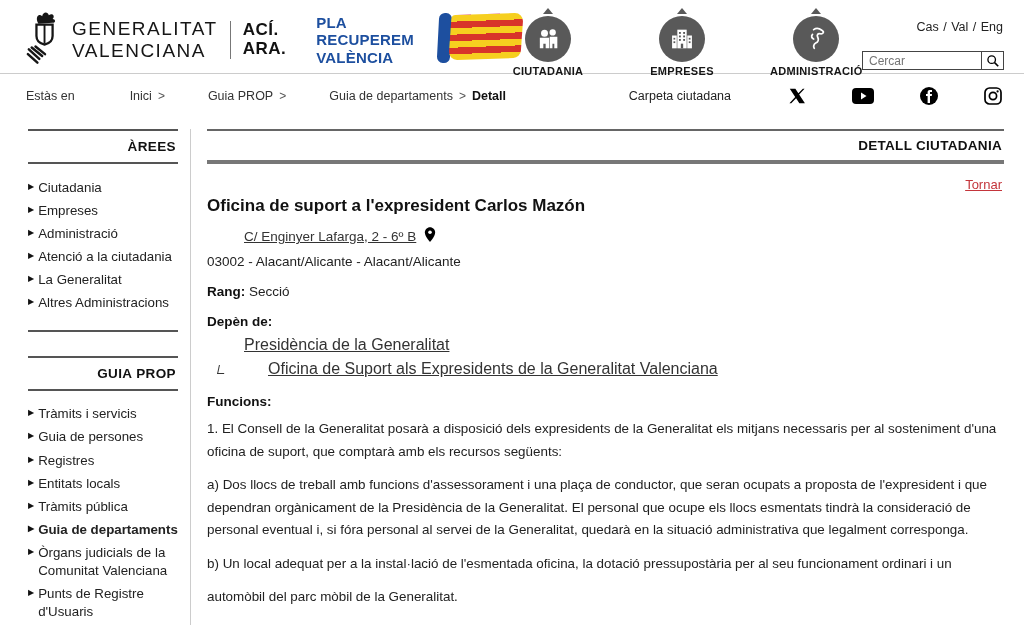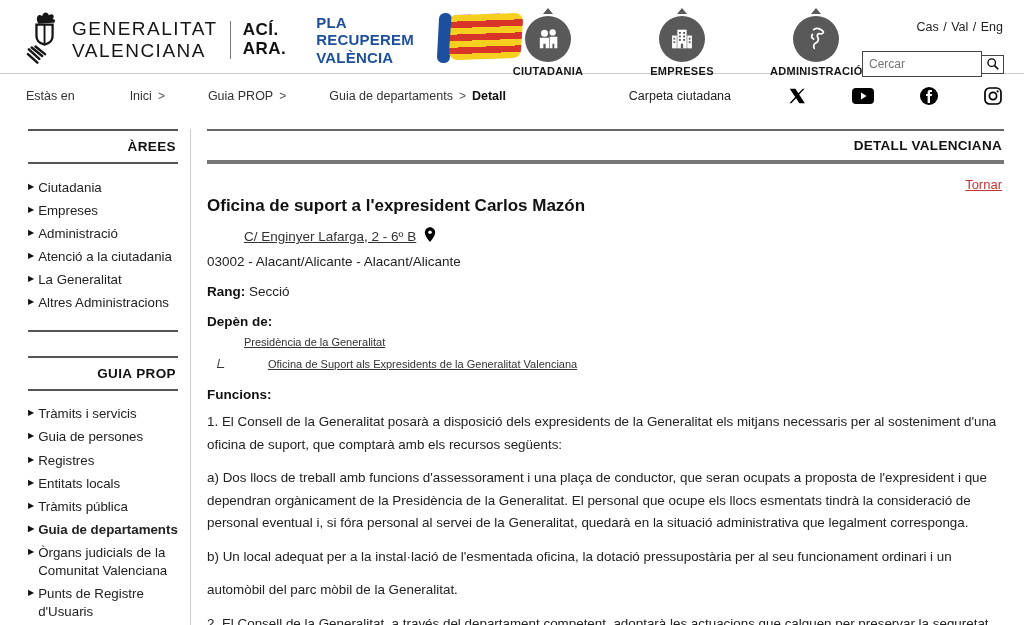--- a/index.html
+++ b/index.html
@@ -27,21 +27,21 @@
   .aud-item { width:92px; text-align:center; cursor:pointer; }
   .aud-tri { width:0; height:0; border-left:5px solid transparent; border-right:5px solid transparent;
     border-bottom:6px solid #595959; margin:0 auto 2px; }
   .aud-circle { width:46px; height:46px; border-radius:50%; background:#595959;
     margin:0 auto; display:flex; align-items:center; justify-content:center; }
   .aud-label { font-size:11px; font-weight:bold; color:#161616; margin-top:3px; letter-spacing:0.3px; white-space:nowrap; }
   .header-right { margin-left:auto; text-align:right; margin-top:12px; padding-right:4px; }
   .langs { font-size:12.5px; color:#222; }
   .langs a { padding:0 1px; }
   .search-row { margin-top:17px; display:flex; align-items:center; justify-content:flex-end; }
-  .search-input { width:120px; height:26px; border:1.5px solid #444; font-size:12px;
+  .search-input { width:120px; height:19px; border:1.5px solid #444; font-size:12px;
     padding:1px 6px; outline:none; font-family:"Liberation Sans", sans-serif; }
   .search-btn { width:22px; height:19px; border:1.5px solid #444; border-left:none;
     background:#fff; display:flex; align-items:center; justify-content:center; cursor:pointer; padding:0; }
 
   
   .subheader { display:flex; align-items:center; justify-content:space-between;
     padding:13px 22px 8px 26px; }
   .breadcrumb { font-size:12.5px; color:#333; }
   .breadcrumb .prefix { margin-right:18px; }
   .breadcrumb .sep { color:#555; margin:0 6px; font-size:12px; }
@@ -70,21 +70,21 @@
     font-weight:bold; font-size:13.5px; color:#111; padding:7px 2px; letter-spacing:0.3px; }
   .tornar-row { text-align:right; margin:11px 2px 2px; }
   .tornar { color:#c4353b; text-decoration:underline; font-size:13px; }
   .dept-title { font-size:17px; font-weight:bold; color:#111; margin:3px 0 11px; }
   .addr-link { font-size:13.5px; color:#333; text-decoration:underline; }
   .pin { margin-left:3px; vertical-align:-2px; }
   .addr2 { font-size:13.5px; color:#222; margin-top:7px; }
   .lbl { font-weight:bold; font-size:13.5px; color:#111; }
   .rang-row { margin-top:15px; font-size:13.5px; }
   .depen { margin-top:15px; }
-  .depen-link { display:inline-block; font-size:11px; color:#333; text-decoration:underline; margin-top:7px; }
+  .depen-link { display:inline-block; font-size:16px; color:#333; text-decoration:underline; margin-top:7px; }
   .depen-sub { margin-top:6px; padding-left:11px; font-size:13.5px;text-decoration:underline; }
   .lshape { display:inline-block; width:7px; height:9px; border-left:1.5px solid #333;
     border-bottom:1.5px solid #333; margin-right:6px; transform:skewX(-12deg); }
   .funcions { margin-top:16px; }
   .main p.body-p { font-size:13.4px; color:#222; line-height:1.68; margin:9px 0 11px; }
 </style>
 </head>
 <body>
 
 <div class="header">
@@ -296,21 +296,21 @@
         <a class="side-item">
             <span class="blt">▶</span>
             <span>Punts de Registre d'Usuaris</span>
           </a>
       </div>
     </div>
 
   </div>
 
   <div class="main">
-    <div class="detail-head">DETALL VALENCIANA</div>
+    <div class="detail-head">DETALL CIUTADANIA</div>
 
     <div class="tornar-row">
       <a class="tornar">Tornar</a>
     </div>
 
     <h1 class="dept-title">Oficina de suport a l'expresident Carlos Mazón</h1>
 
     <div>
       <a class="addr-link">C/ Enginyer Lafarga, 2 - 6º B</a><span class="pin">
         <svg width="12" height="16" viewBox="0 0 14 18">

